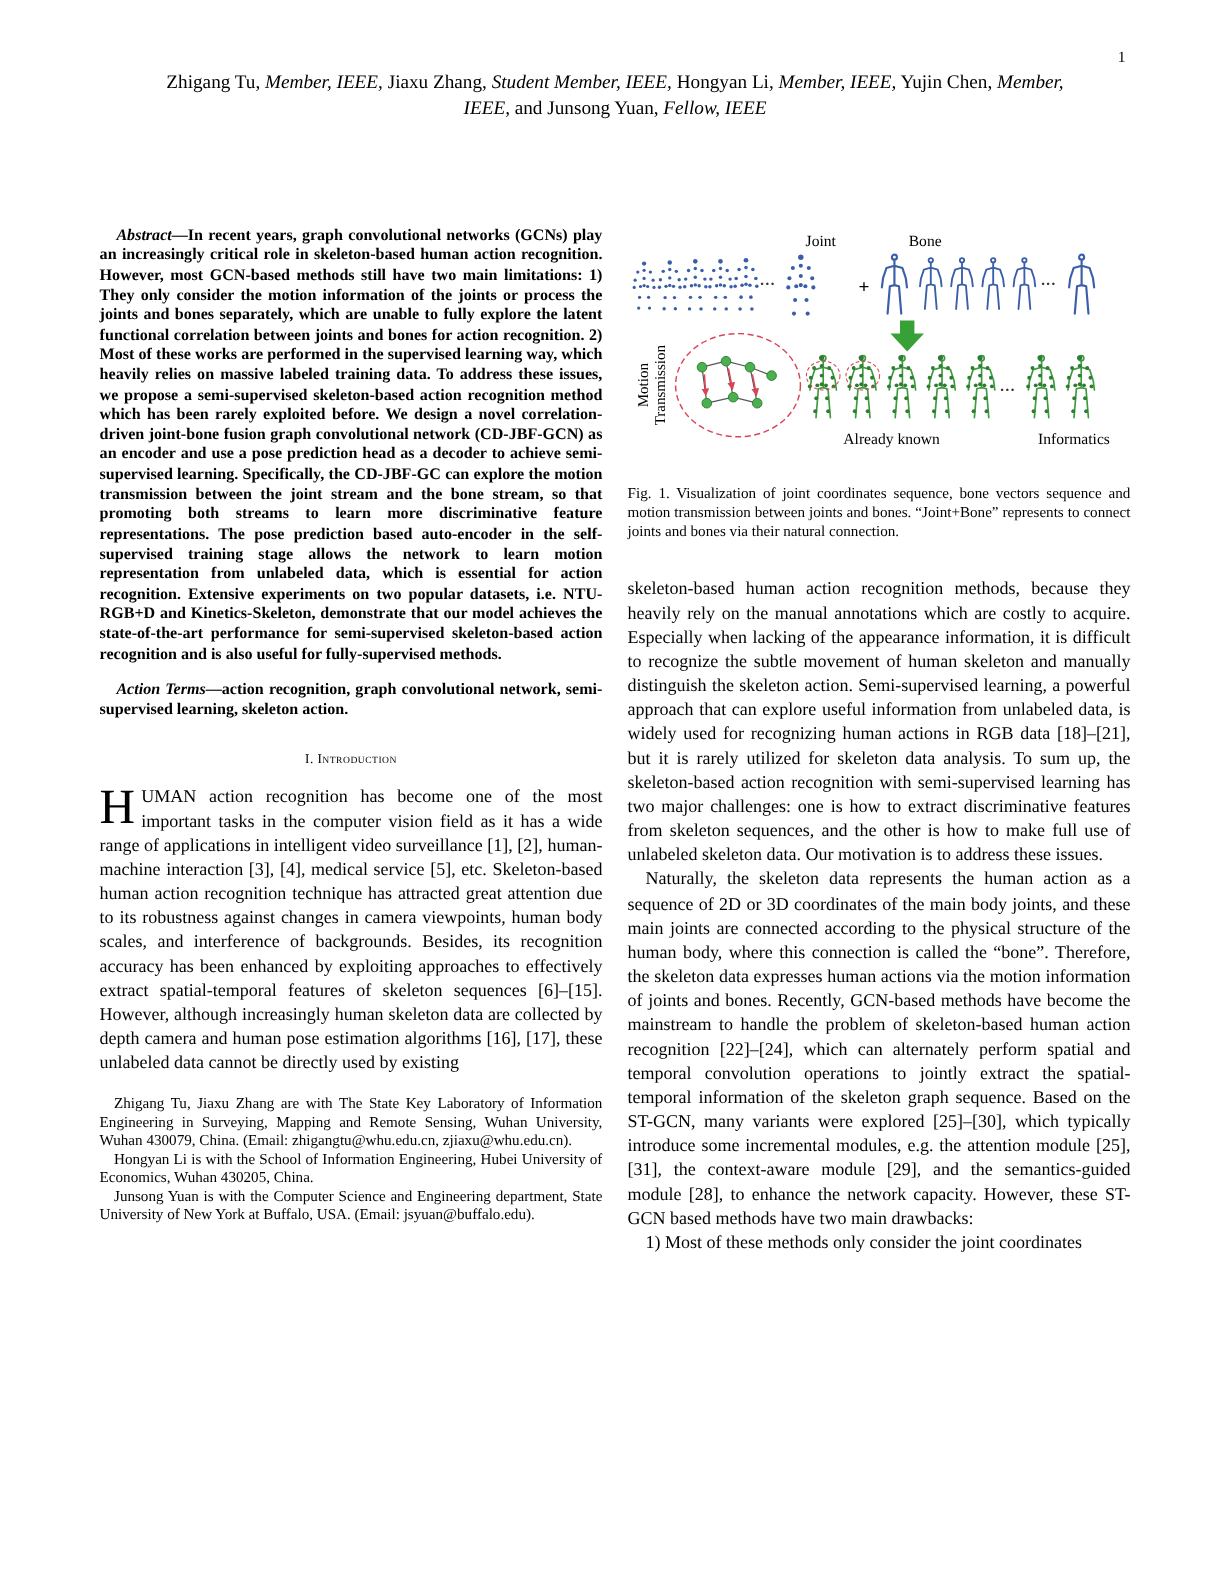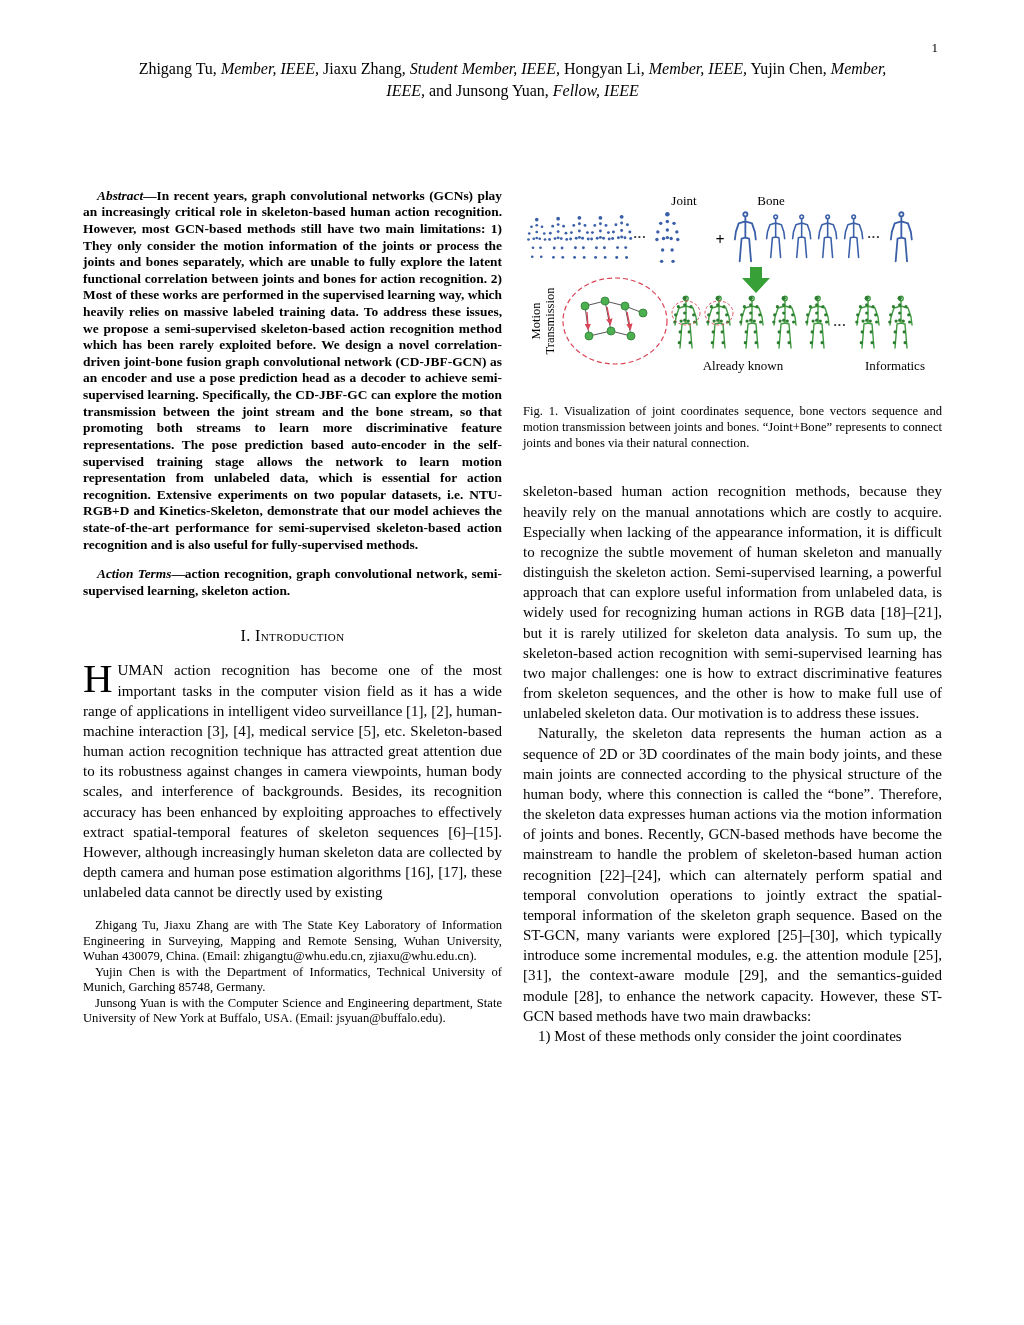--- a/index.html
+++ b/index.html
@@ -19,21 +19,21 @@
   .it { font-style:italic; }
   .columns { display:flex; gap:21px; margin-top:85px; }
   .col { width:419px; }
   .abstract, .index-terms {
     font-size:13.4px; font-weight:bold; text-align:justify;
     line-height:1.24; text-indent:14px;
   }
   .index-terms { margin-top:13px; }
   .lead-ib { font-style:italic; }
   .sec-heading {
-    margin-top:28px; text-align:center; font-size:16px; font-weight:400;
+    margin-top:28px; text-align:center; font-size:11px; font-weight:400;
     font-variant:small-caps; letter-spacing:0.4px;
   }
   .body-par { font-size:15px; line-height:1.345; text-align:justify; }
   .first-par { margin-top:15px; }
   .dropcap { float:left; font-size:41px; line-height:33px; padding:2px 5px 0 0; }
   .indent { text-indent:15px; }
   .footnote { margin-top:16px; font-size:12.6px; line-height:1.23; text-align:justify; }
   .footnote p { text-indent:12px; }
   
   .fig { position:relative; width:419px; height:185px; margin-top:3px; }
@@ -75,21 +75,21 @@
       <p class="abstract"><span class="lead-ib">Abstract</span><span>—In recent years, graph convolutional networks (GCNs) play an increasingly critical role in skeleton-based human action recognition. However, most GCN-based methods still have two main limitations: 1) They only consider the motion information of the joints or process the joints and bones separately, which are unable to fully explore the latent functional correlation between joints and bones for action recognition. 2) Most of these works are performed in the supervised learning way, which heavily relies on massive labeled training data. To address these issues, we propose a semi-supervised skeleton-based action recognition method which has been rarely exploited before. We design a novel correlation-driven joint-bone fusion graph convolutional network (CD-JBF-GCN) as an encoder and use a pose prediction head as a decoder to achieve semi-supervised learning. Specifically, the CD-JBF-GC can explore the motion transmission between the joint stream and the bone stream, so that promoting both streams to learn more discriminative feature representations. The pose prediction based auto-encoder in the self-supervised training stage allows the network to learn motion representation from unlabeled data, which is essential for action recognition. Extensive experiments on two popular datasets, i.e. NTU-RGB+D and Kinetics-Skeleton, demonstrate that our model achieves the state-of-the-art performance for semi-supervised skeleton-based action recognition and is also useful for fully-supervised methods.</span></p>
 
       <p class="index-terms"><span class="lead-ib">Action Terms</span><span>—action recognition, graph convolutional network, semi-supervised learning, skeleton action.</span></p>
 
       <h2 class="sec-heading">I. Introduction</h2>
 
       <p class="body-par first-par"><span class="dropcap">H</span><span>UMAN action recognition has become one of the most important tasks in the computer vision field as it has a wide range of applications in intelligent video surveillance [1], [2], human-machine interaction [3], [4], medical service [5], etc. Skeleton-based human action recognition technique has attracted great attention due to its robustness against changes in camera viewpoints, human body scales, and interference of backgrounds. Besides, its recognition accuracy has been enhanced by exploiting approaches to effectively extract spatial-temporal features of skeleton sequences [6]–[15]. However, although increasingly human skeleton data are collected by depth camera and human pose estimation algorithms [16], [17], these unlabeled data cannot be directly used by existing</span></p>
 
       <div class="footnote">
         <p>Zhigang Tu, Jiaxu Zhang are with The State Key Laboratory of Information Engineering in Surveying, Mapping and Remote Sensing, Wuhan University, Wuhan 430079, China. (Email: zhigangtu@whu.edu.cn, zjiaxu@whu.edu.cn).</p>
-        <p>Yujin Chen is with the Department of Informatics, Technical University of Munich, Garching 85748, Germany.</p>
+        <p>Hongyan Li is with the School of Information Engineering, Hubei University of Economics, Wuhan 430205, China.</p>
         <p>Junsong Yuan is with the Computer Science and Engineering department, State University of New York at Buffalo, USA. (Email: jsyuan@buffalo.edu).</p>
       </div>
     </div>
 
     <div class="col">
 
       <figure class="fig">
         <svg class="fig-svg" viewBox="0 0 419 185" width="419" height="185">
           <defs>
             <g id="skd">

